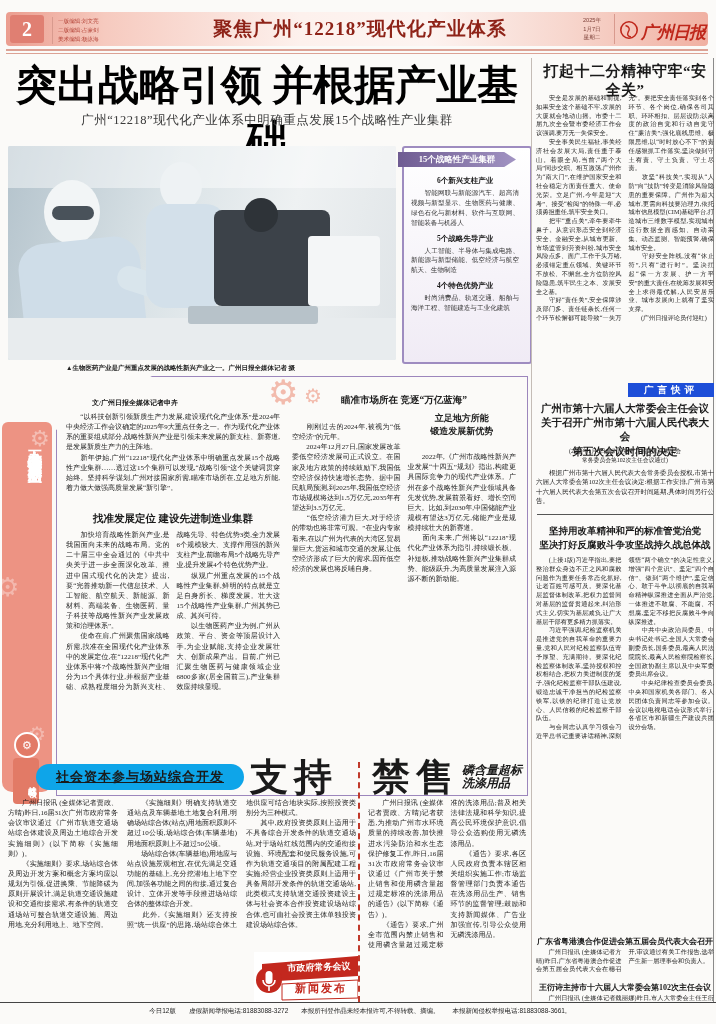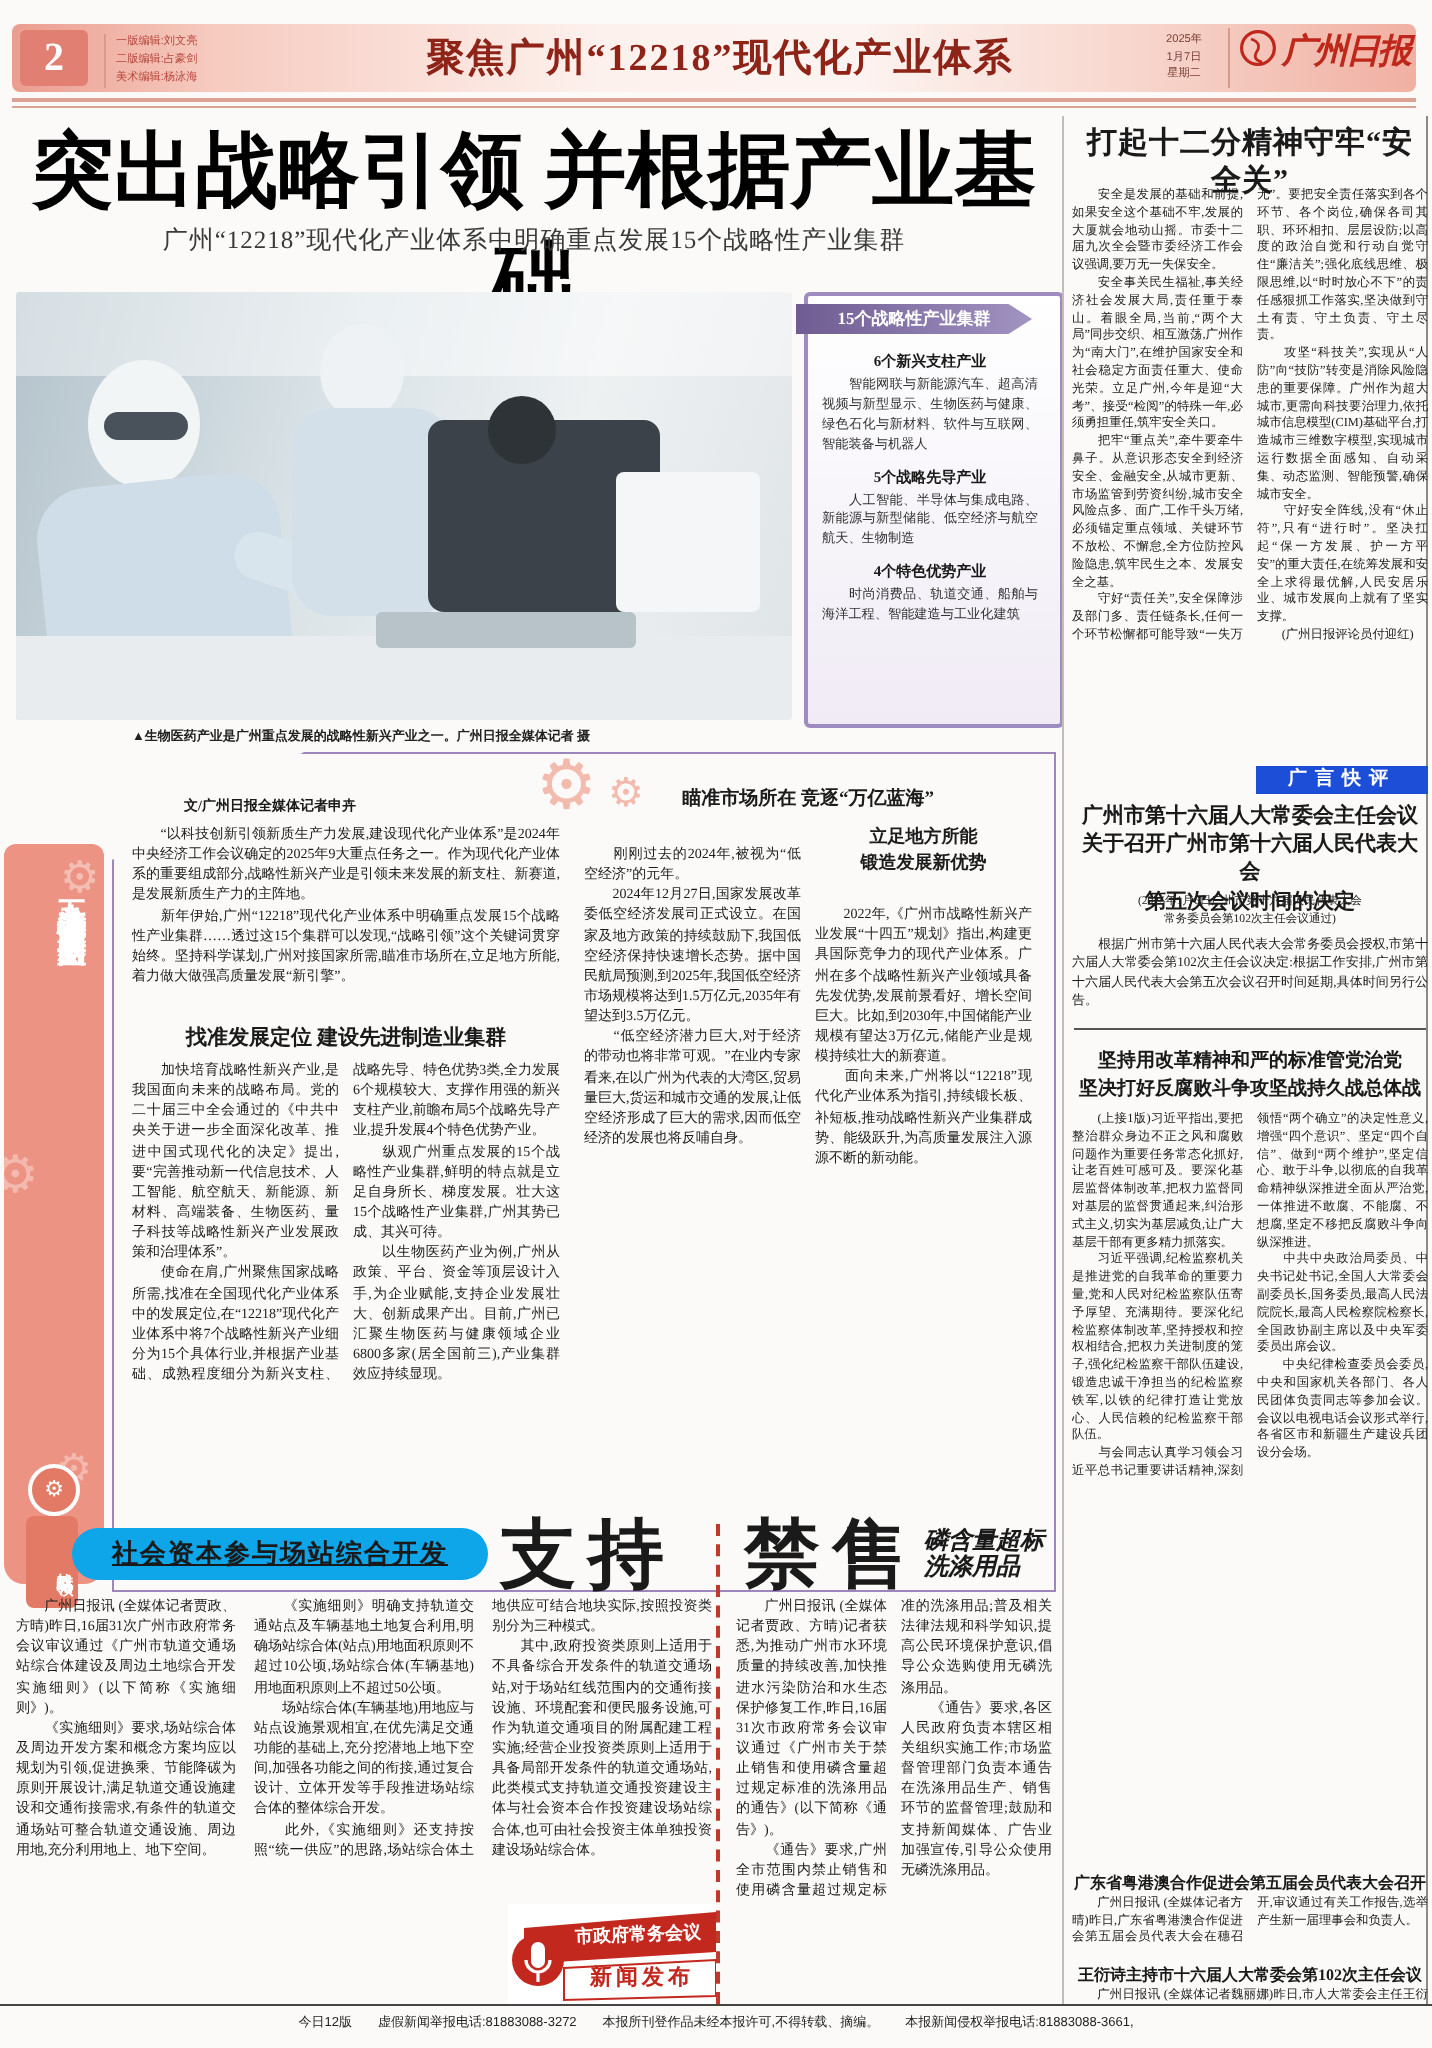--- a/index.html
+++ b/index.html
@@ -14,21 +14,21 @@
   #header-bar{left:6px;top:12px;width:702px;height:34px;border-radius:4px;
     background:linear-gradient(90deg,#eb9d8f 0%,#f6cabf 14%,#fdf1ed 42%,#fdf4f1 60%,#f7d6cd 80%,#f0b0a2 100%);}
   #page-num{left:10px;top:15px;width:34px;height:28px;background:#e07f72;border-radius:3px;
     color:#fff;font-size:20px;font-weight:bold;text-align:center;line-height:28px;}
   #credits{left:52px;top:17px;font-size:5.6px;line-height:1.6;color:#b5463a;white-space:pre-line;
     border-left:1px solid #d89a8e;padding-left:5px;font-family:"Liberation Sans",sans-serif;}
   #section-title{left:150px;top:16px;width:420px;text-align:center;font-size:19px;font-weight:900;
     color:#8e2318;letter-spacing:1px;}
   #date-block{left:572px;top:16px;width:40px;text-align:center;font-size:5.6px;line-height:1.55;
     color:#7d4038;white-space:pre-line;font-family:"Liberation Sans",sans-serif;}
-  #masthead{left:614px;top:14px;width:92px;height:30px;display:flex;align-items:flex-start;gap:2px;
+  #masthead{left:614px;top:14px;width:92px;height:30px;display:flex;align-items:flex-end;gap:2px;
     border-left:1px solid #d89a8e;padding-left:4px;}
   #masthead-name{font-size:17px;font-weight:bold;font-style:italic;color:#bf271b;letter-spacing:-1px;}
   .rule-a{left:6px;top:49px;width:702px;height:2px;background:#dca295;}
   .rule-b{left:6px;top:53px;width:702px;height:1px;background:#dca295;}
 
   
   #headline{left:6px;top:58px;width:522px;text-align:center;font-size:41px;font-weight:900;
     letter-spacing:0px;color:#000;}
   #subheadline{left:6px;top:112px;width:522px;text-align:center;font-size:12.5px;color:#3a3a3a;letter-spacing:.5px;}
 

